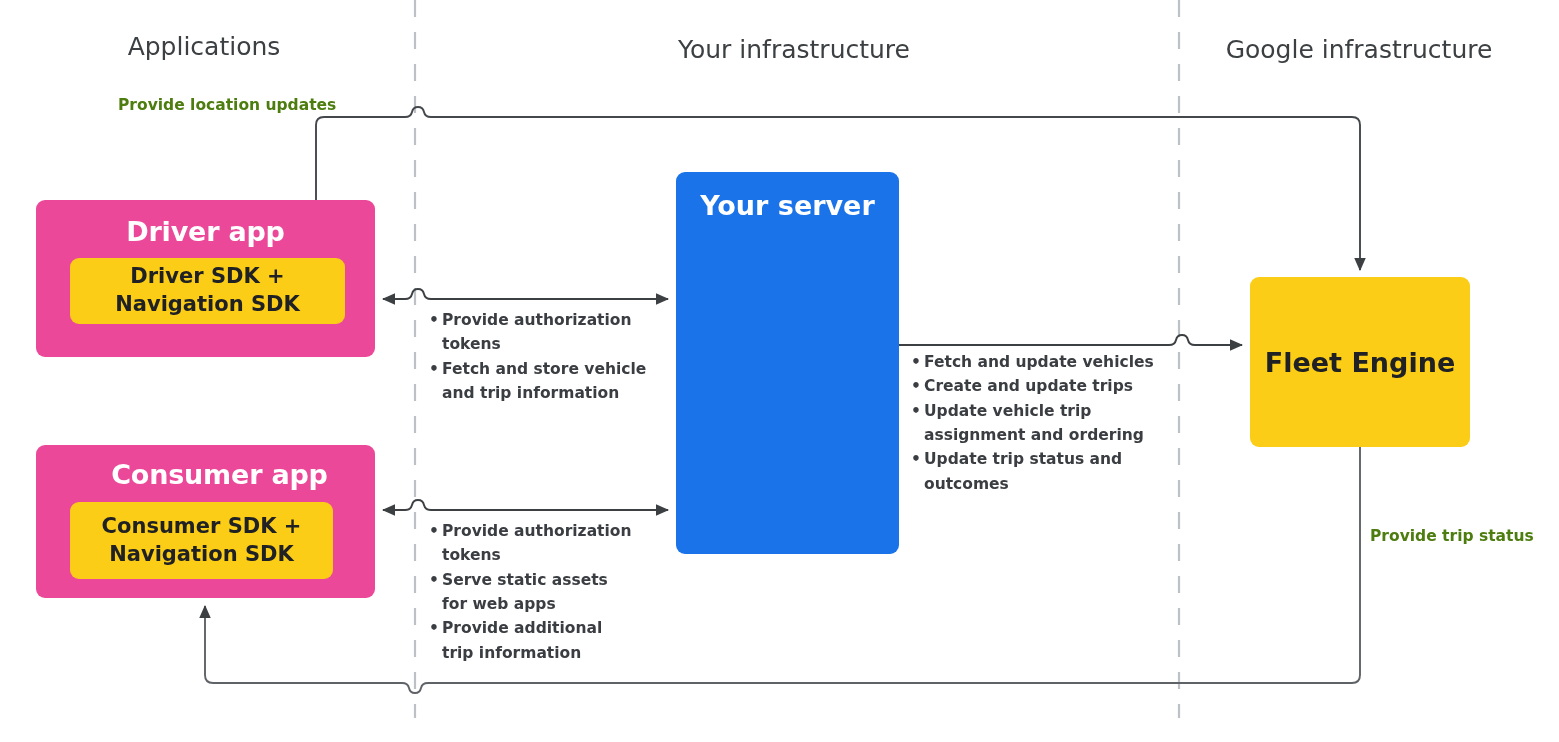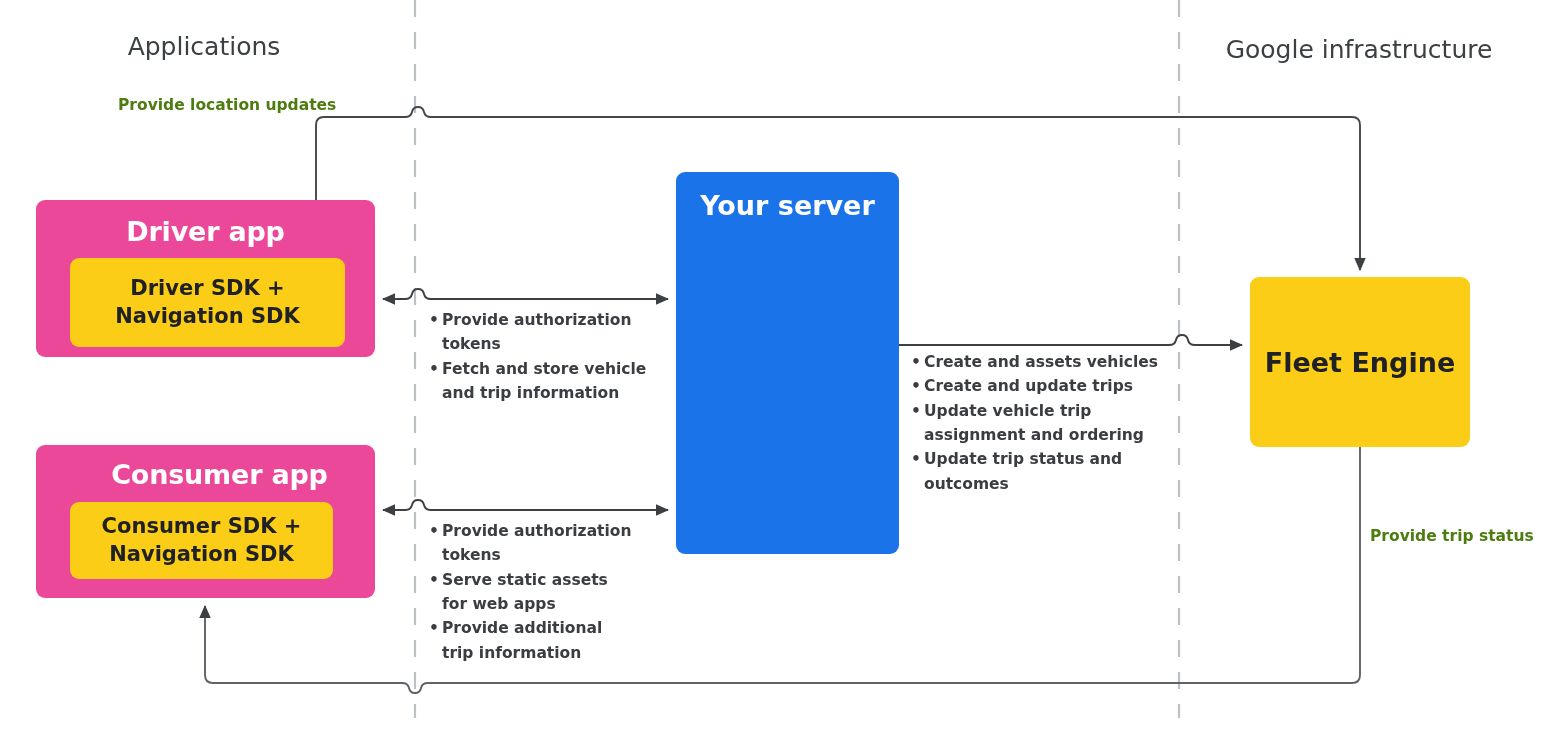--- a/index.html
+++ b/index.html
@@ -188,28 +188,29 @@
                Q 1360 683 1352 683
                L 428 683
                q -6 0 -7 5 q -1 5 -6 5 q -5 0 -6 -5 q -1 -5 -7 -5
                L 213 683
                Q 205 683 205 675
                L 205 606" marker-end="url(#arrowEnd)"></path>
     </g>
   </svg>
 
   <div class="zone-label" style="left:204px; top:32px;">Applications</div>
+  <div class="zone-label" style="left:794px; top:35px;">Your infrastructure</div>
   <div class="zone-label" style="left:1359px; top:35px;">Google infrastructure</div>
 
   <div class="edge-label" style="left:118px; top:96px;">Provide location updates</div>
   <div class="edge-label" style="left:1370px; top:527px;">Provide trip status</div>
 
   <div class="app-box" style="left:36px; top:200px; width:339px; height:157px;">
     <div class="app-title" style="top:16px;">Driver app</div>
-    <div class="sdk-box" style="left:34px; top:58px; width:275px; height:89px;">Driver SDK +
+    <div class="sdk-box" style="left:34px; top:58px; width:275px; height:66px;">Driver SDK +
 Navigation SDK</div>
   </div>
 
   <div class="app-box" style="left:36px; top:445px; width:339px; height:153px;">
     <div class="app-title" style="top:14px;margin-left:28px;">Consumer app</div>
     <div class="sdk-box" style="left:34px; top:57px; width:263px; height:77px;">Consumer SDK +
 Navigation SDK</div>
   </div>
 
   <div class="server-box" style="left:676px; top:172px; width:223px; height:382px;">
@@ -228,21 +229,21 @@
   <div class="bullet-list" style="left:429px; top:519px; width:215px;">
     <div class="bullet-item">Provide authorization
 tokens</div>
     <div class="bullet-item">Serve static assets
 for web apps</div>
     <div class="bullet-item">Provide additional
 trip information</div>
   </div>
 
   <div class="bullet-list" style="left:911px; top:350px; width:262px;">
-    <div class="bullet-item">Create and assets vehicles</div>
+    <div class="bullet-item">Fetch and update vehicles</div>
     <div class="bullet-item">Create and update trips</div>
     <div class="bullet-item">Update vehicle trip
 assignment and ordering</div>
     <div class="bullet-item">Update trip status and
 outcomes</div>
   </div>
 
 </div>
 
 </body></html>

